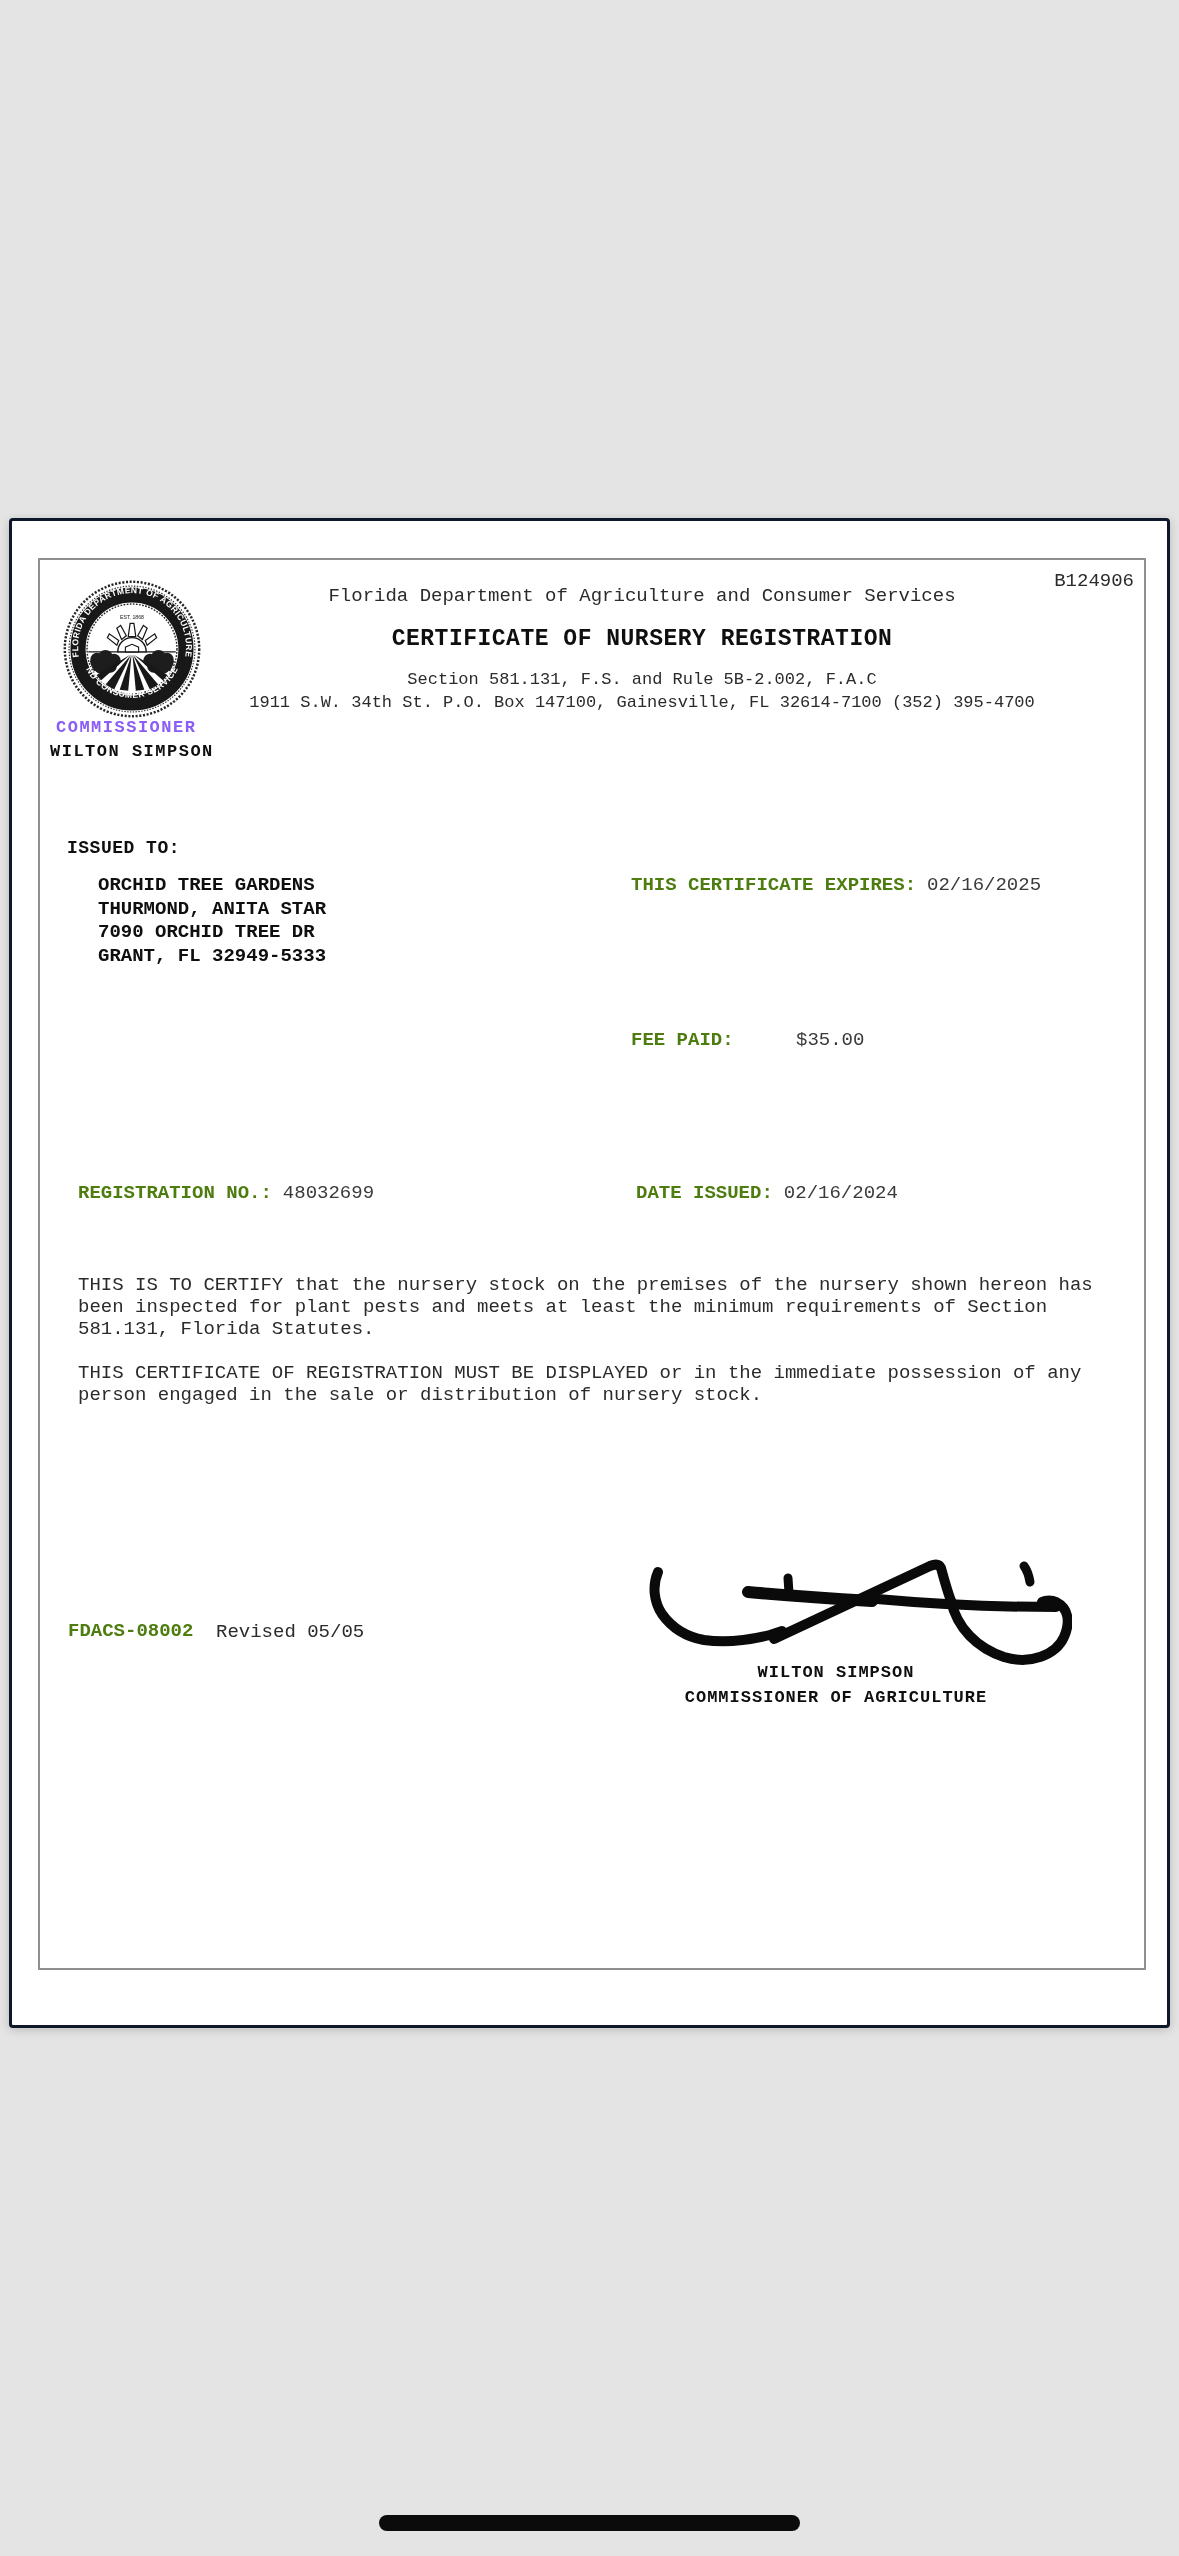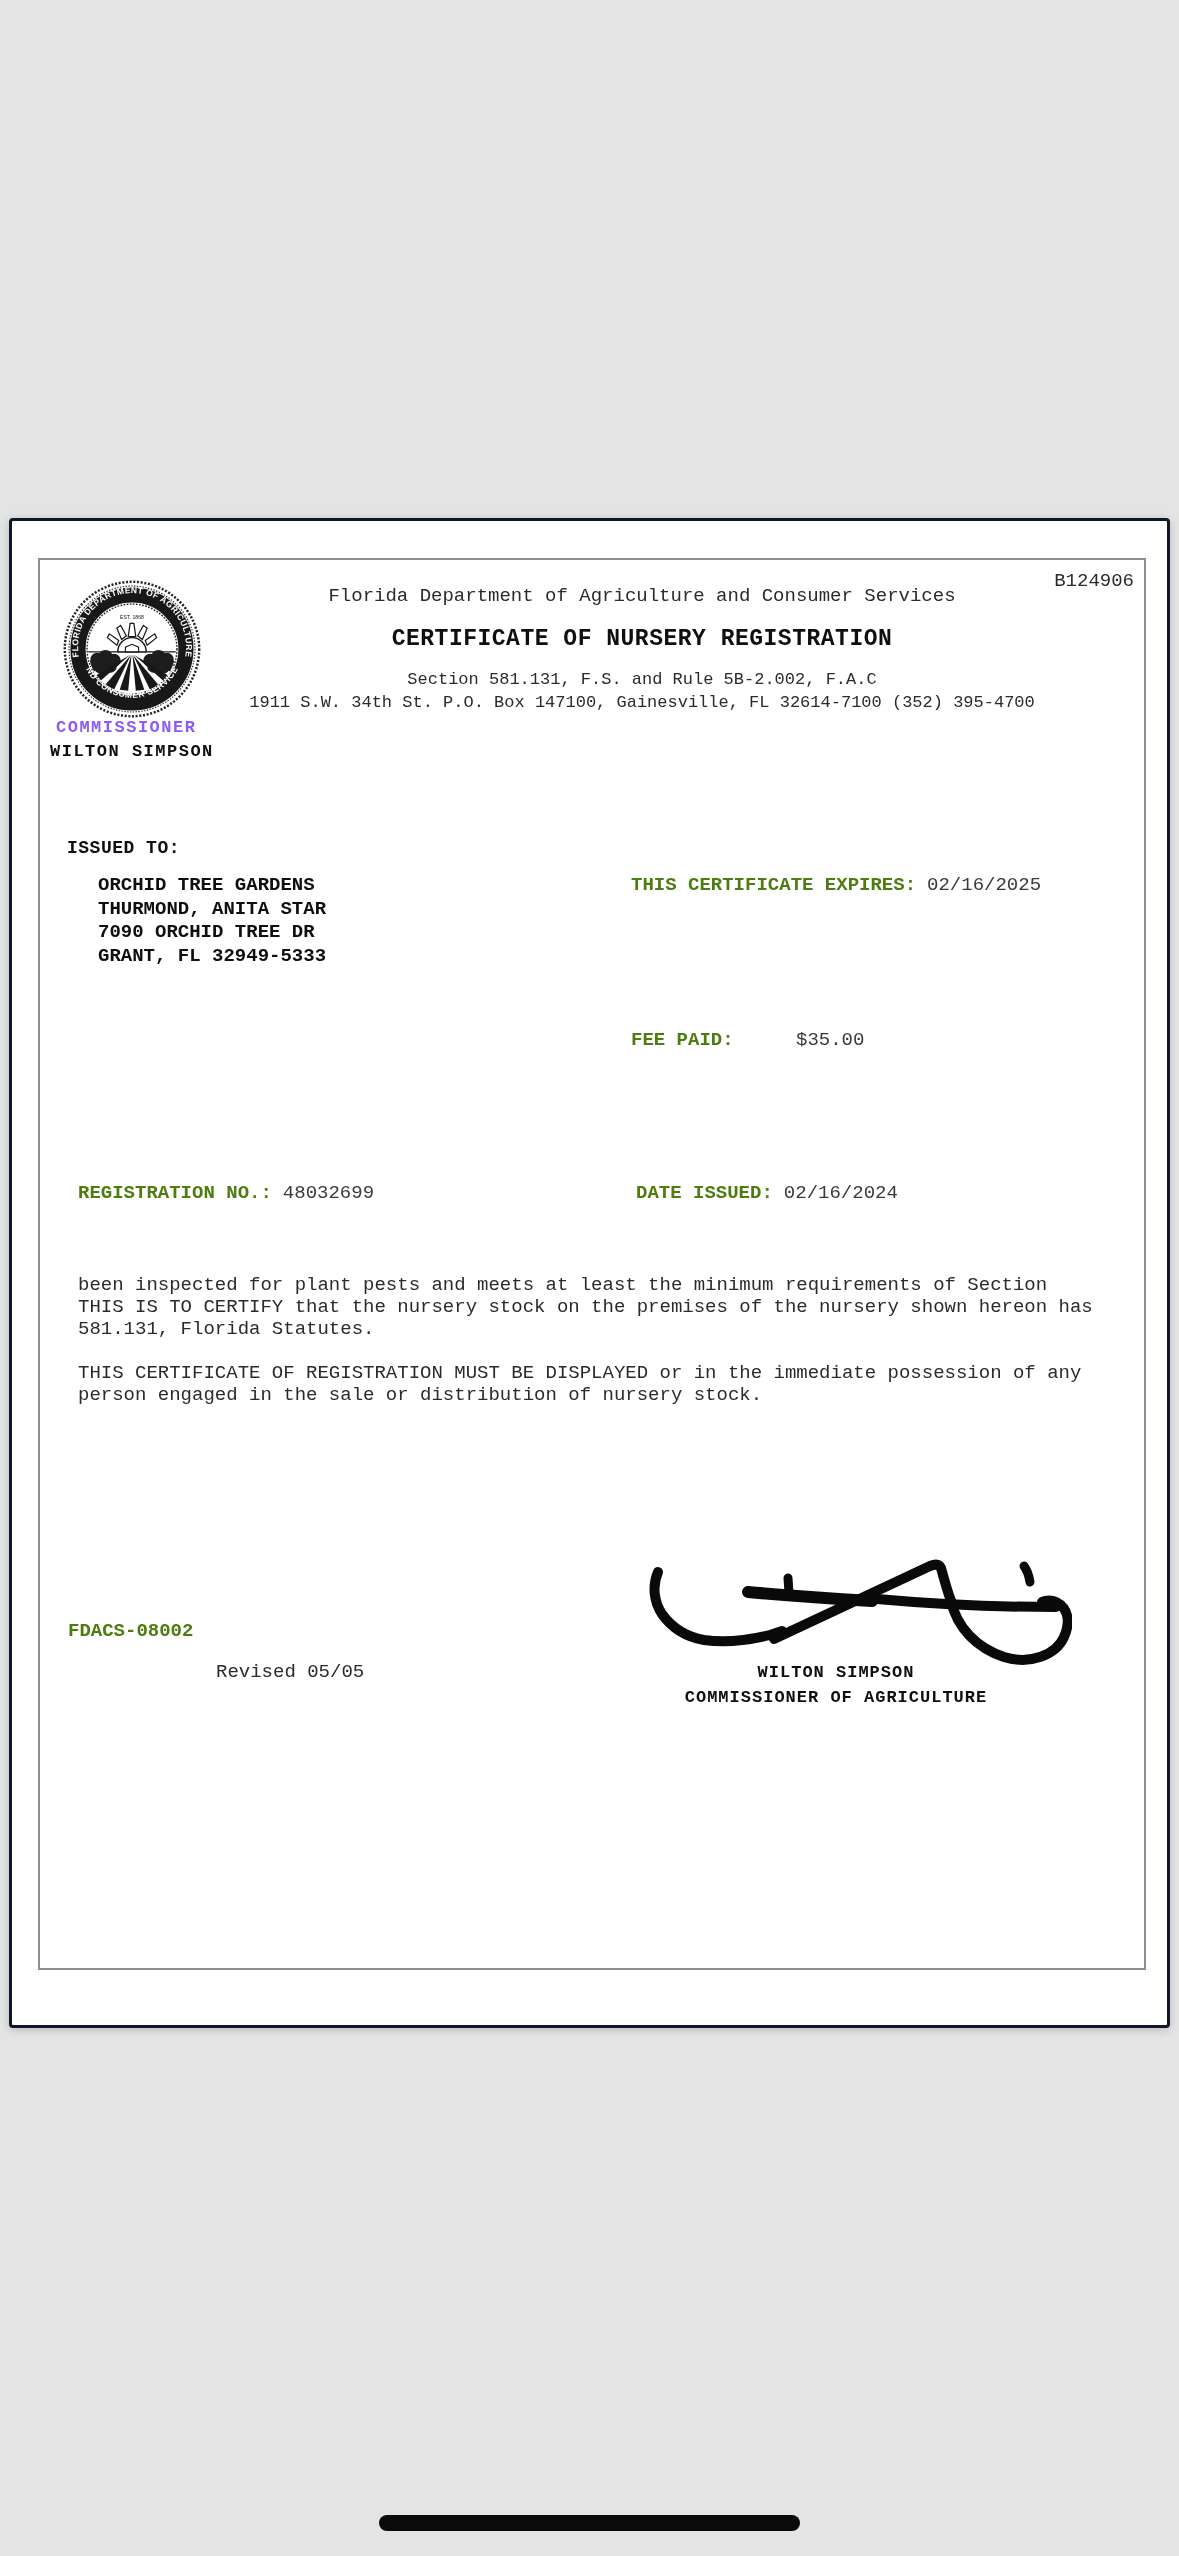--- a/index.html
+++ b/index.html
@@ -38,21 +38,21 @@
   .expires-row { left:619px; top:354px; }
   .fee-label { left:619px; top:509px; }
   .fee-value { left:784px; top:509px; }
   .reg-row  { left:66px;  top:662px; }
   .date-row { left:624px; top:662px; }
   .para { font-size:19px; line-height:22px; color:#2b2b2b; }
   .para1 { left:66px; top:753px; }
   .para2 { left:66px; top:841px; }
   .sig-svg { left:620px; top:1016px; width:440px; height:132px; }
   .form-no { left:44px; top:1100px;margin-left:12px; }
-  .revision { left:204px; top:1100px; font-size:19px;margin-top:40px; }
+  .revision { left:204px; top:1100px; font-size:19px; }
   .sig-name  { left:620px; top:1142px; width:408px; text-align:center; font-size:17px; font-weight:bold; color:#0f0f0f; letter-spacing:1px; }
   .sig-title { left:620px; top:1167px; width:408px; text-align:center; font-size:17px; font-weight:bold; color:#0f0f0f; letter-spacing:1px; }
   .home-indicator {
     position:absolute; left:379px; top:2515px; width:421px; height:16px;
     background:#0b0b0b; border-radius:9px;
   }
   .seal text { font-family:"Liberation Sans","DejaVu Sans",sans-serif; }
 </style>
 </head>
 <body>
@@ -146,22 +146,22 @@
     <div class="abs mono19 fee-value val">$35.00</div>
 
     <div class="abs mono19 reg-row">
       <span class="b">REGISTRATION NO.:</span><span class="val gap1">48032699</span>
     </div>
     <div class="abs mono19 date-row">
       <span class="b">DATE ISSUED:</span><span class="val gap1">02/16/2024</span>
     </div>
 
     <div class="abs para para1">
+      <div>THIS IS TO CERTIFY that the nursery stock on the premises of the nursery shown hereon has</div>
       <div>been inspected for plant pests and meets at least the minimum requirements of Section</div>
-      <div>THIS IS TO CERTIFY that the nursery stock on the premises of the nursery shown hereon has</div>
       <div>581.131, Florida Statutes.</div>
     </div>
     <div class="abs para para2">
       <div>THIS CERTIFICATE OF REGISTRATION MUST BE DISPLAYED or in the immediate possession of any</div>
       <div>person engaged in the sale or distribution of nursery stock.</div>
     </div>
 
     <svg class="abs sig-svg" viewBox="0 0 440 130">
       <g fill="none" stroke="#0a0a0a" stroke-linecap="round" stroke-linejoin="round">
         <path stroke-width="10" d="M 26,34 C 20,48 22,64 30,76 C 40,90 55,99 72,102 C 93,105 118,102 138,97 L 150,93"></path>

